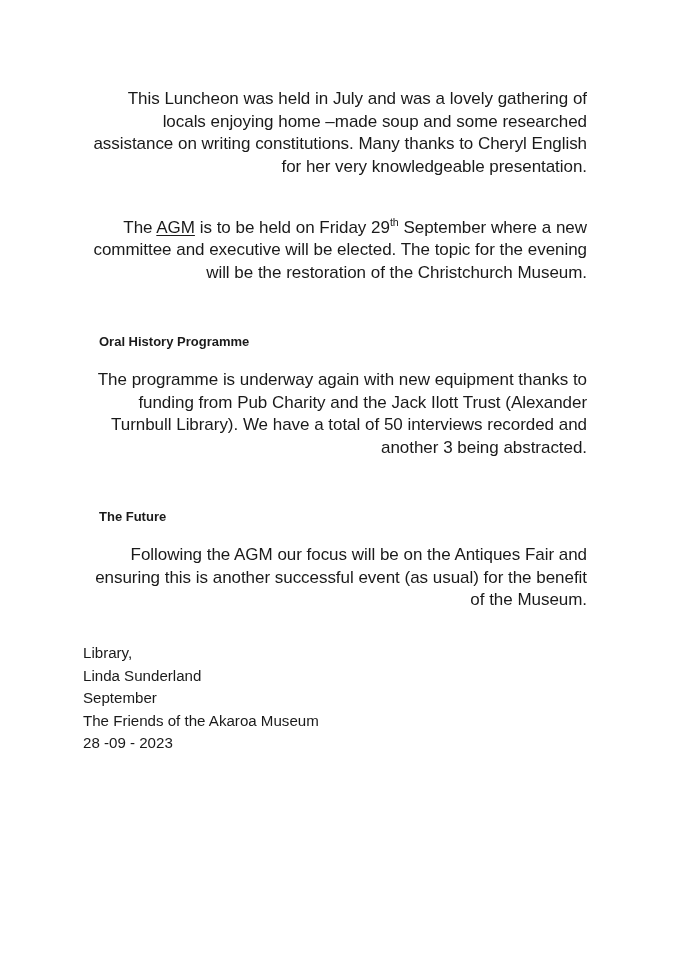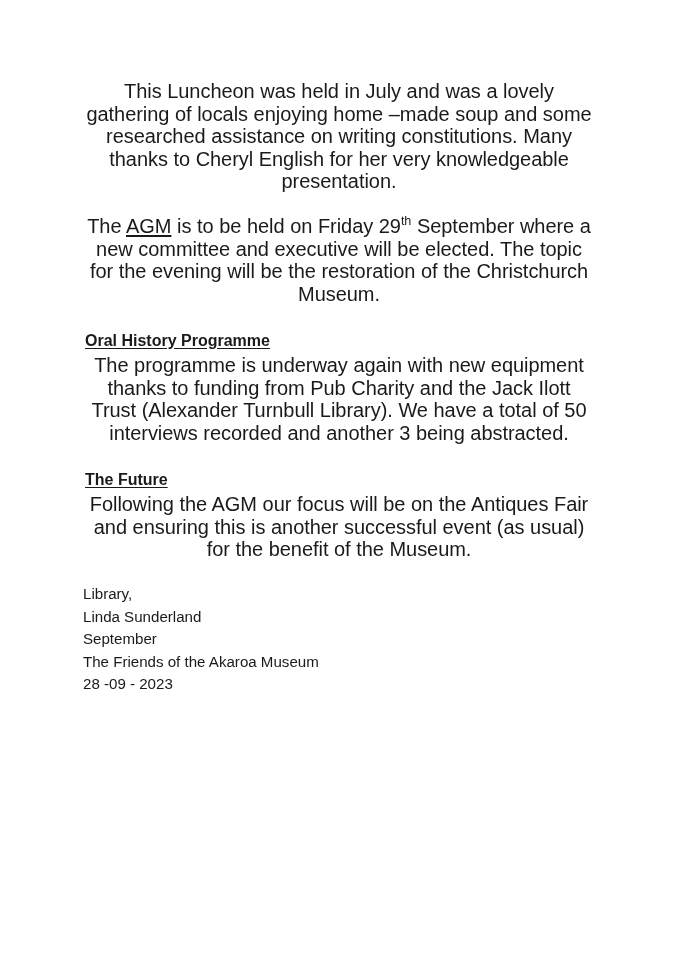--- a/index.html
+++ b/index.html
@@ -24,37 +24,36 @@
     height: 955px;
     background: #ffffff;
   }
   .text-column {
     position: absolute;
     left: 83px;
     top: 80px;
     width: 512px;
   }
   .para {
-    font-size: 20px;
+    font-size: 17px;
     line-height: 22.5px;
     letter-spacing: -0.05px;
-    margin: 0;
-    text-align: center;
+    margin: 8px;
+    text-align: right;
     word-spacing: 0.1px;
   }
   .para-gap {
     height: 22.5px;
   }
   .heading {
-    font-size: 16px;
+    font-size: 13px;
     line-height: 22.5px;
     font-weight: bold;
-    text-decoration: underline;
     text-underline-offset: 2px;
-    margin: 2px;
+    margin: 16px;
     display: block;
   }
   .heading-inner {
     display: inline;
   }
   .u {
     text-decoration: underline;
     text-underline-offset: 1.5px;
   }
   sup {

